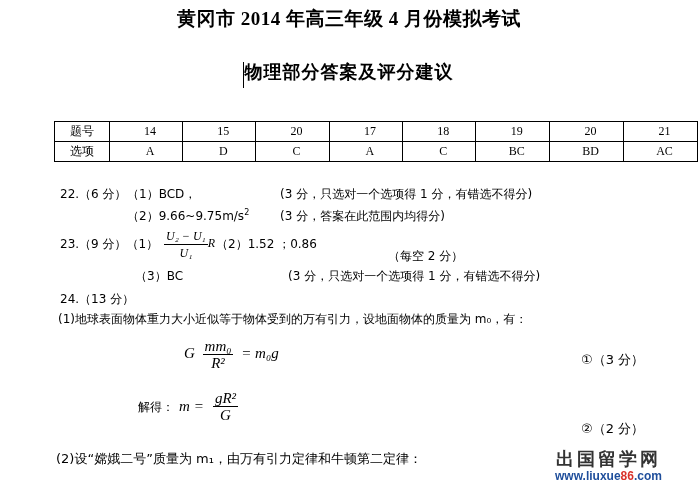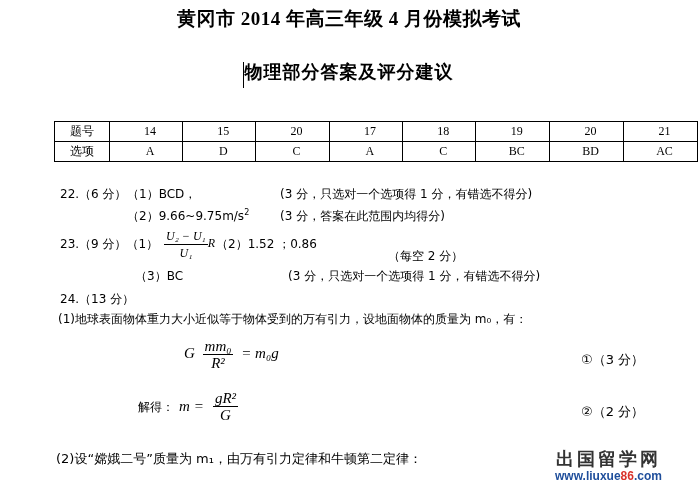--- a/index.html
+++ b/index.html
@@ -95,20 +95,20 @@
 <div class="abs mark" style="left:537px; top:351px;">①（3 分）</div>
 
 <div class="abs" style="left:138px; top:390px;">
   <span class="t">解得：</span>
   <span class="math">m =</span>
   <span class="frac math" style="margin-left:4px;">
     <span class="num">gR²</span>
     <span class="den">G</span>
   </span>
 </div>
-<div class="abs mark" style="left:537px; top:403px;">②（2 分）</div>
+<div class="abs mark" style="left:537px; top:420px;">②（2 分）</div>
 
 <div class="abs t" style="left:56px; top:450px; font-size:13px;">(2)设“嫦娥二号”质量为 m₁，由万有引力定律和牛顿第二定律：</div>
 
 <div class="wm">
   <div class="cn">出国留学网</div>
   <div class="url"><span>www.liuxue</span><span class="red">86</span><span>.com</span></div>
 </div>
 
 </body></html>

